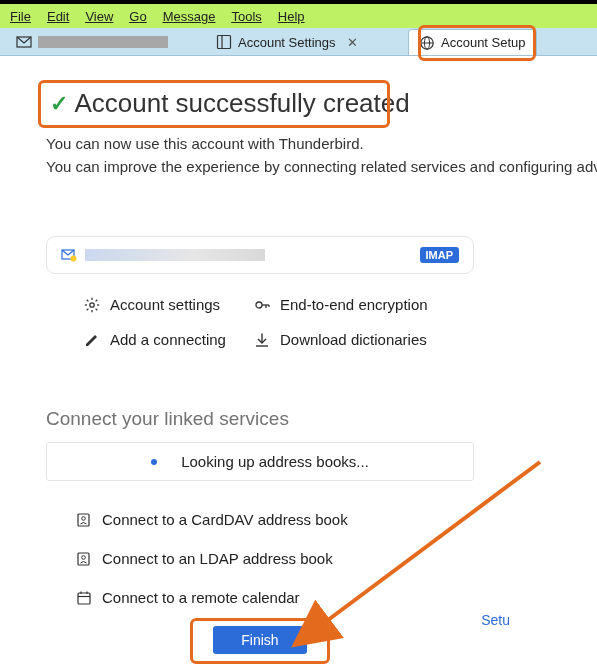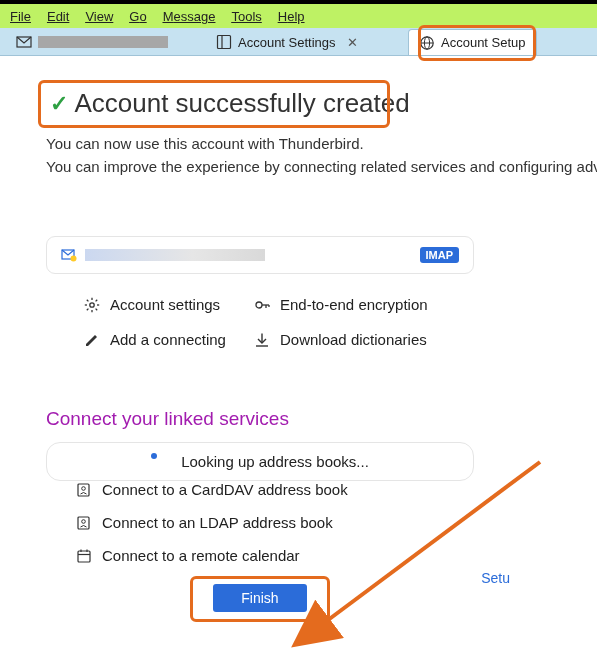--- a/index.html
+++ b/index.html
@@ -21,24 +21,24 @@
   .highlight-heading { position: absolute; border: 3px solid #e46b1e; border-radius: 6px; pointer-events: none; }
   .desc { margin-top: 10px; font-size: 15px; line-height: 1.5; color: #333; white-space: nowrap; }
   .account-card { margin-top: 58px; background: #fff; border: 1px solid #e5e5e5; border-radius: 9px; display: flex; align-items: center; justify-content: space-between; padding: 10px 14px; width: 428px; }
   .account-card .left { display: flex; align-items: center; gap: 8px; }
   .account-card .mailicon { width: 16px; height: 16px; }
   .account-card .redact2 { width: 180px; height: 12px; background: linear-gradient(90deg, #cbd8f0 0%, #e6e6e6 60%, #d9d9d9 100%); }
   .imap-badge { background: #2b6cd9; color: #fff; font-size: 11px; font-weight: 700; border-radius: 3px; padding: 2px 6px; }
   .links-grid { margin-top: 22px; margin-left: 38px; display: grid; grid-template-columns: 170px 200px; gap: 18px 0; font-size: 15px; }
   .link-item { display: flex; align-items: center; gap: 10px; color: #222; cursor: pointer; white-space: nowrap; }
   .link-item .ic { width: 16px; height: 16px; display: inline-flex; align-items: center; justify-content: center; color: #444; }
-  .section-title { margin-top: 60px; font-size: 19px; font-weight: 400; color: #a21caf; }
-  .lookup-box { margin-top: 12px; width: 428px; border: 1px solid #e5e5e5; border-radius: 14px; display: flex; justify-content: center; padding: 10px; font-size: 15px; gap: 24px; }
+  .section-title { margin-top: 60px; font-size: 19px; font-weight: 400; color: #737373; }
+  .lookup-box { margin-top: 12px; width: 428px; border: 1px solid #e5e5e5; border-radius: 3px; display: flex; align-items: center; justify-content: center; padding: 10px; font-size: 15px; gap: 24px; }
   .lookup-box .dot { width: 6px; height: 6px; border-radius: 50%; background: #2b6cd9; }
-  .connect-list { margin-left: 30px; display: flex; flex-direction: column; gap: 16px; font-size: 15px; }
+  .connect-list { margin-top: 30px; margin-left: 30px; display: flex; flex-direction: column; gap: 22px; font-size: 15px; }
   .connect-item { display: flex; align-items: center; gap: 10px; cursor: pointer; }
   .connect-item .ic { width: 16px; height: 16px; display: inline-flex; }
   .finish-wrap { margin-top: 20px; display: flex; justify-content: center; width: 428px; position: relative; }
   .finish-btn { background: #2b6cd9; color: #fff; border: none; border-radius: 3px; padding: 6px 28px; font-size: 14px; cursor: pointer; }
   .highlight-finish { position: absolute; border: 3px solid #e46b1e; border-radius: 6px; pointer-events: none; left: 144px; top: -8px; width: 140px; height: 46px; }
   .setup-link { position: absolute; right: -36px; bottom: 26px; color: #2b6cd9; font-size: 14px; cursor: pointer; }
   svg.arrow { position: absolute; pointer-events: none; }
 </style>
 </head>
 <body>

